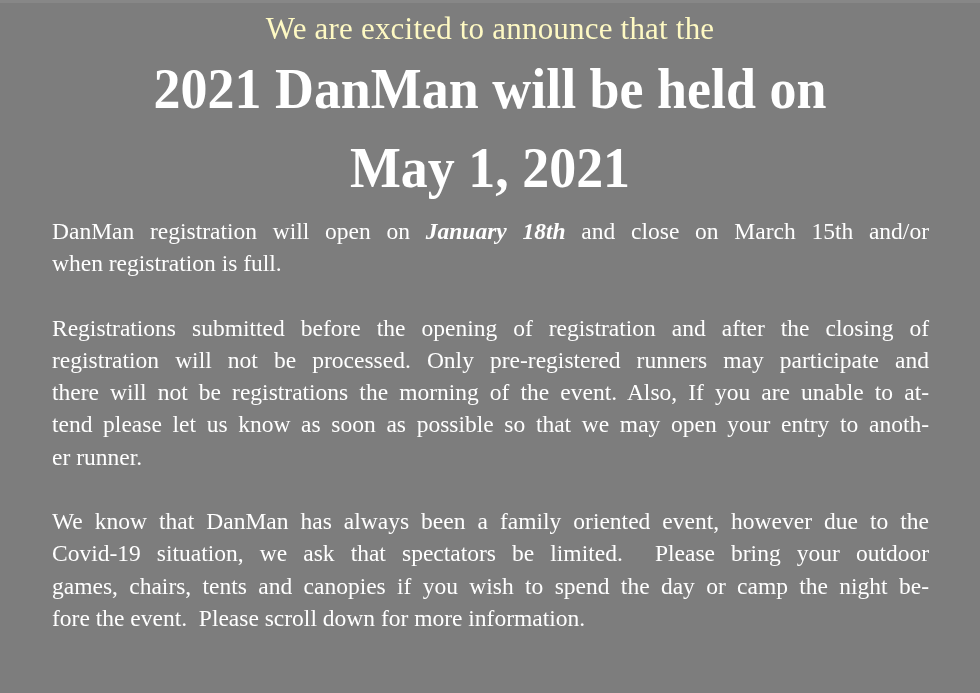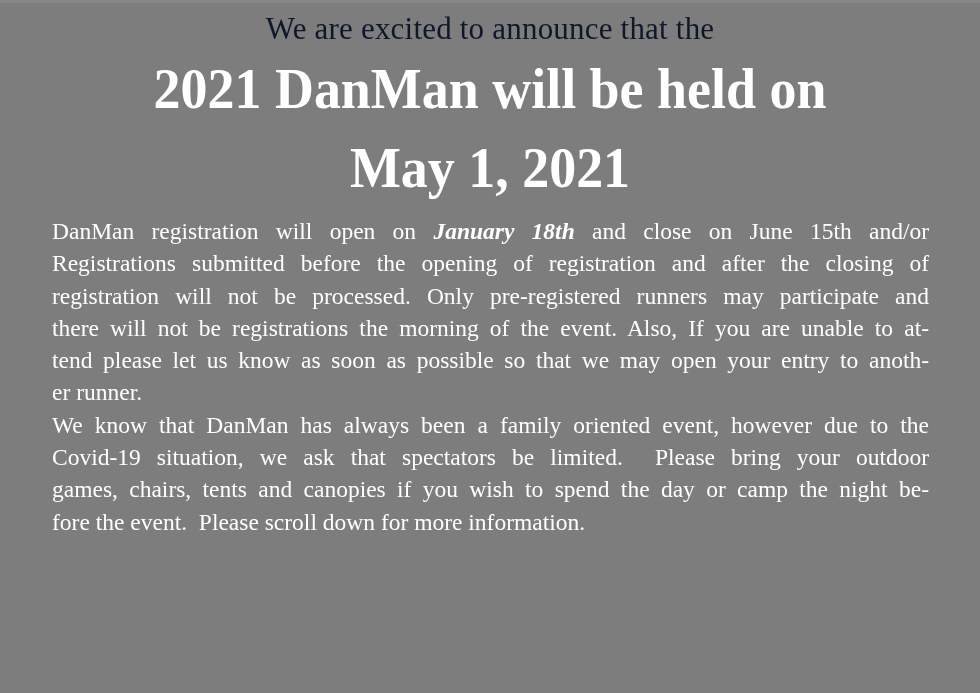--- a/index.html
+++ b/index.html
@@ -41,21 +41,21 @@
     width: 980px;
     text-align: center;
   }
 
   .headline-intro {
     font-family: "Liberation Serif", "DejaVu Serif", serif;
     font-size: 31px;
     font-weight: normal;
     line-height: 42px;
     letter-spacing: 0.2px;
-    color: #0f172a;
+    color: #fef9c3;
     white-space: nowrap;
   }
 
   .headline-main {
     font-family: "Liberation Serif", "DejaVu Serif", serif;
     font-weight: bold;
     font-size: 58px;
     line-height: 78px;
     color: #ffffff;
     transform: scaleX(0.93);
@@ -79,20 +79,21 @@
     font-size: 23.5px;
     line-height: 32.3px;
     color: #ffffff;
     text-align: justify;
     text-align-last: left;
     margin: 0;
     white-space: pre-wrap;
   }
 
   .body-paragraph.spaced {
+    margin-top: 32px;
   }
 
   .body-paragraph b,
   .body-paragraph strong {
     font-weight: bold;
     font-style: italic;
   }
 
   
   .text-line {
@@ -113,19 +114,19 @@
   <div class="top-edge-band"></div>
 
   <div class="headline-block">
     <div class="headline-intro">We are excited to announce that the</div>
     <div class="headline-main line-one">2021 DanMan will be held on</div>
     <div class="headline-main line-two">May 1, 2021</div>
   </div>
 
   <div class="body-block">
     <div id="paragraphs-host">
-        <p class="body-paragraph"><span class="text-line"><span>DanMan registration will open on </span><b>January 18th</b><span> and close on June 15th and/or</span></span></p>
+        <p class="body-paragraph"><span class="text-line"><span>DanMan registration will open on </span><b>January 18th</b><span> and close on March 15th and/or</span></span><span class="text-line last-line"><span>when registration is full.</span></span></p>
         <p class="body-paragraph spaced"><span class="text-line"><span>Registrations submitted before the opening of registration and after the closing of</span></span><span class="text-line"><span>registration will not be processed. Only pre-registered runners may participate and</span></span><span class="text-line"><span>there will not be registrations the morning of the event. Also, If you are unable to at-</span></span><span class="text-line"><span>tend please let us know as soon as possible so that we may open your entry to anoth-</span></span><span class="text-line last-line"><span>er runner.</span></span></p>
         <p class="body-paragraph spaced"><span class="text-line"><span>We know that DanMan has always been a family oriented event, however due to the</span></span><span class="text-line"><span>Covid-19 situation, we ask that spectators be limited.  Please bring your outdoor</span></span><span class="text-line"><span>games, chairs, tents and canopies if you wish to spend the day or camp the night be-</span></span><span class="text-line last-line"><span>fore the event.  Please scroll down for more information.</span></span></p>
       </div>
   </div>
 
 </div>
 
 </body></html>

